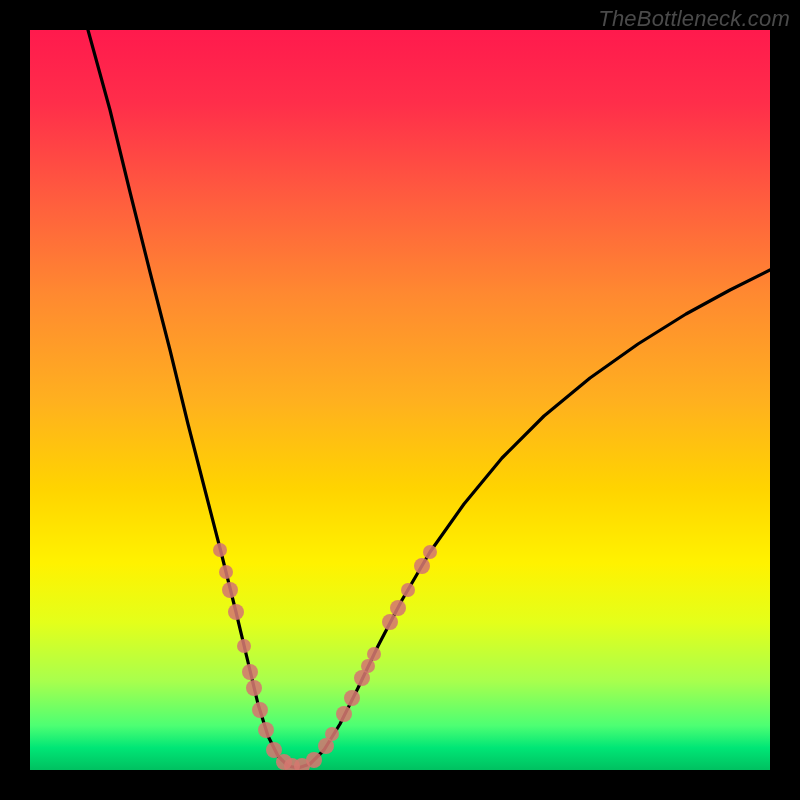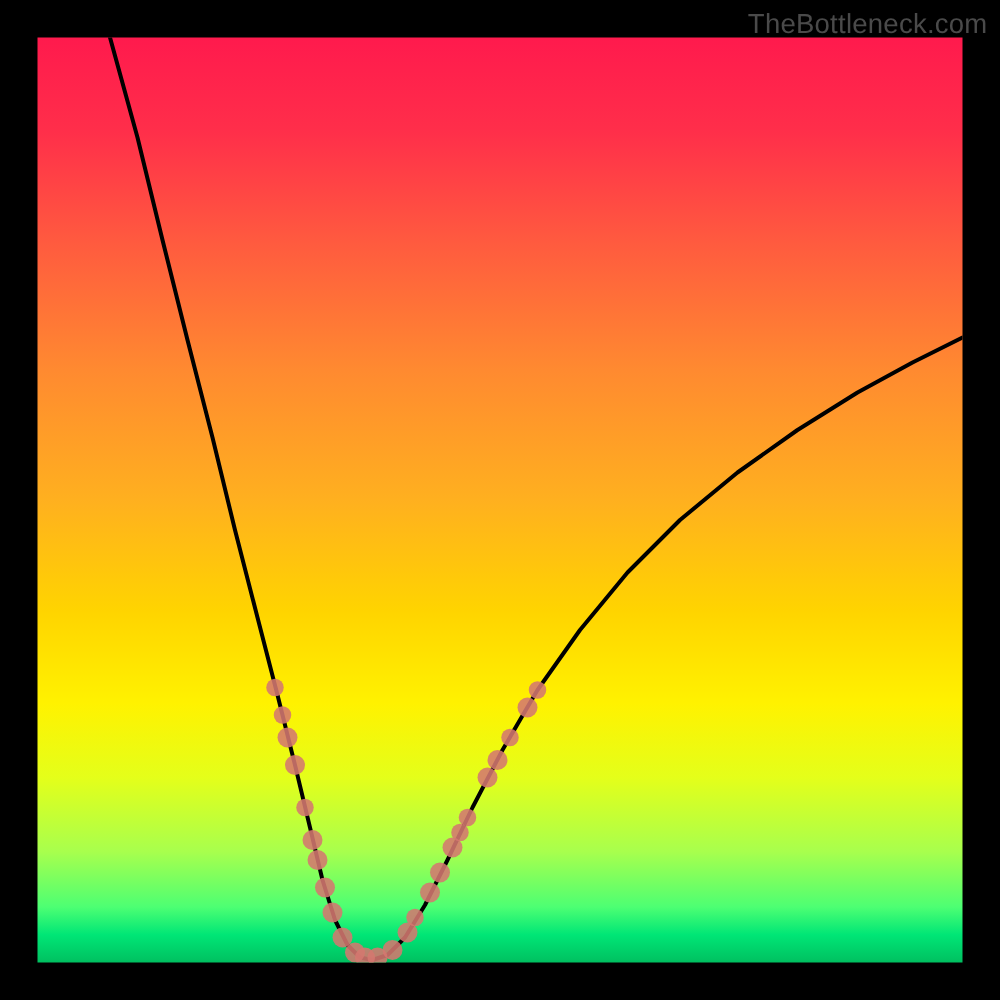--- a/index.html
+++ b/index.html
@@ -11,20 +11,21 @@
     overflow: hidden;
     font-family: Arial, Helvetica, sans-serif;
   }
   .frame {
     position: absolute;
     left: 0;
     top: 0;
     width: 800px;
     height: 800px;
     background: #000;
+    font-style: italic;
   }
   .plot {
     position: absolute;
     left: 30px;
     top: 30px;
     width: 740px;
     height: 740px;
     background: linear-gradient(to bottom,
       #ff1a4d 0%,
       #ff2e4a 10%,

